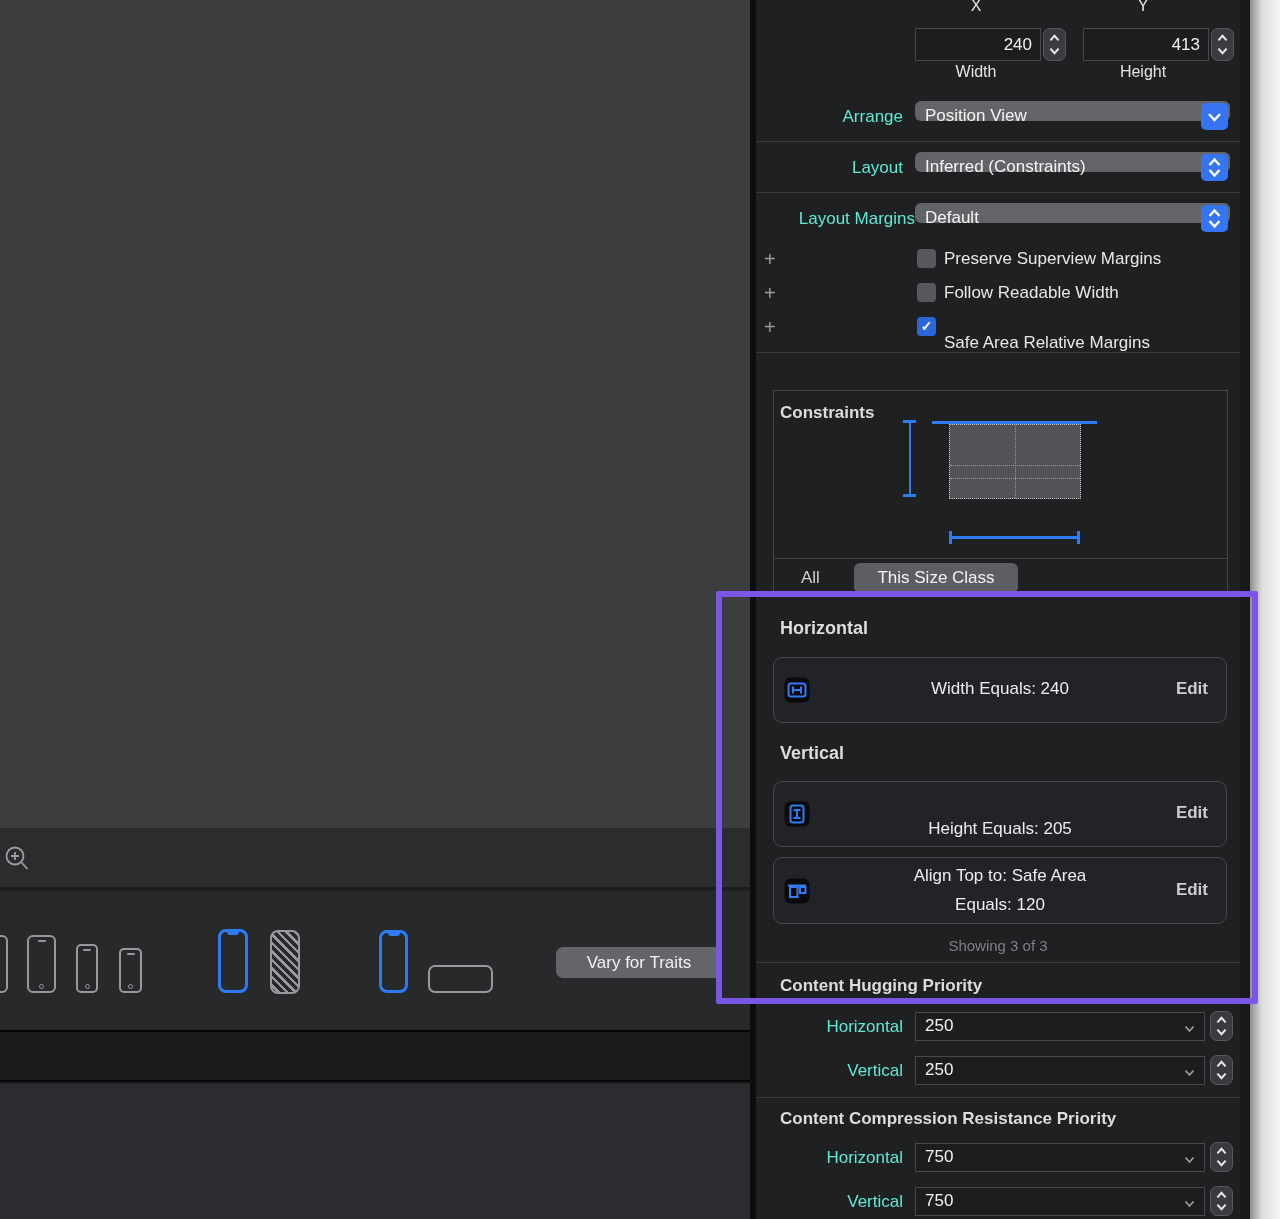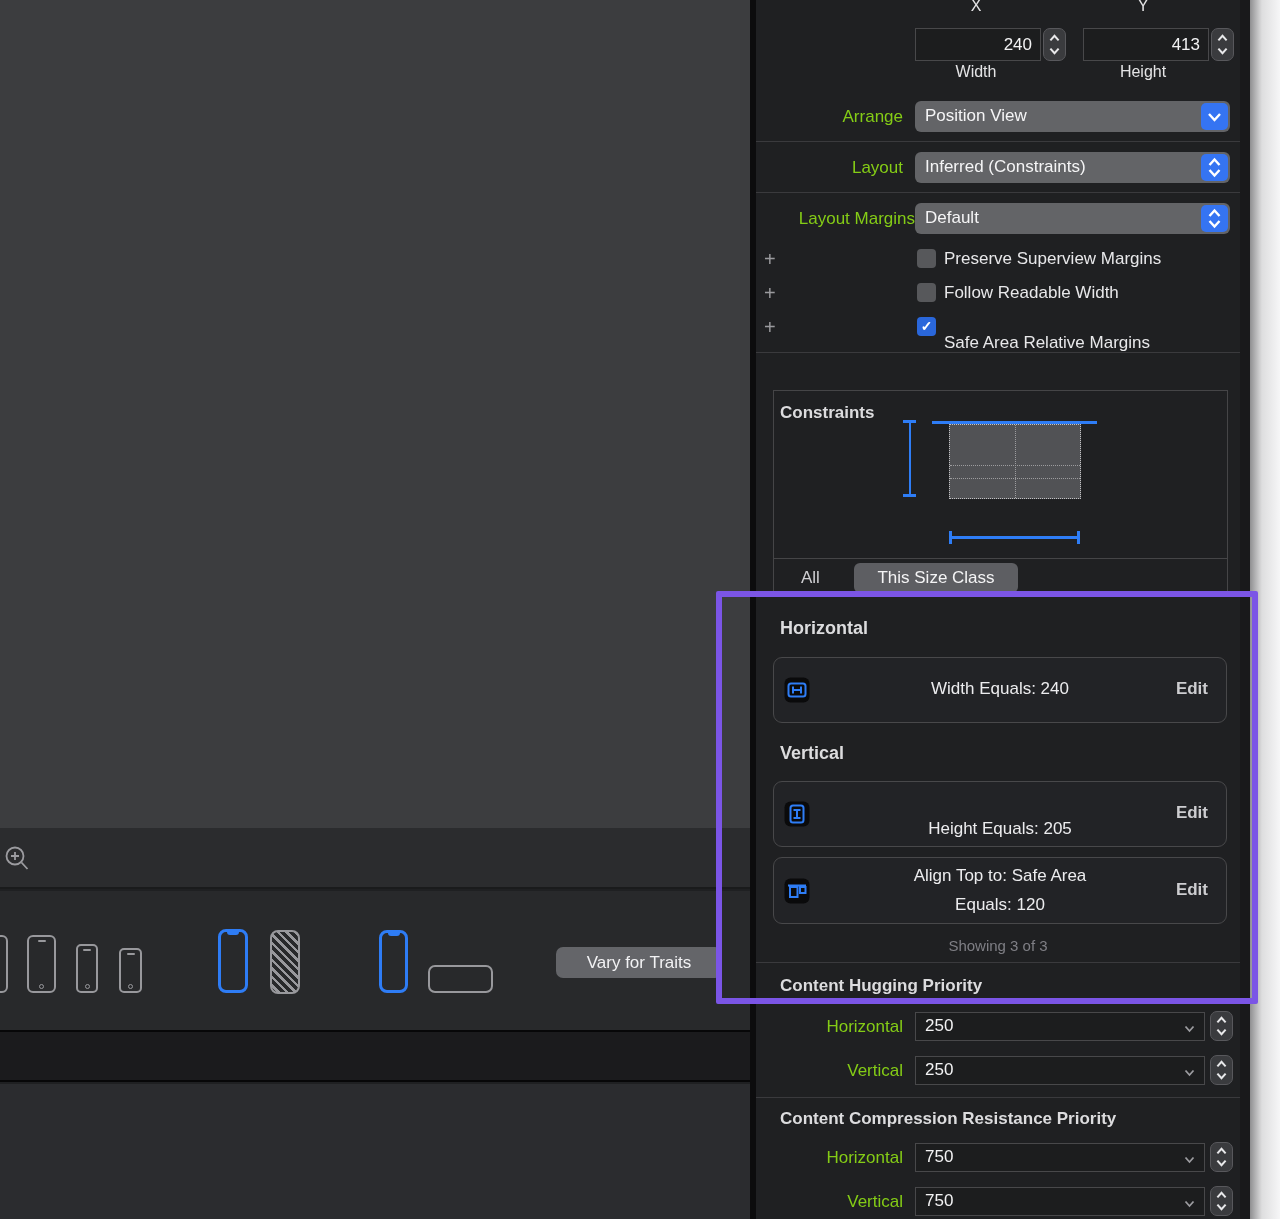--- a/index.html
+++ b/index.html
@@ -24,27 +24,27 @@
   .phone-blue { border:3px solid #2e7cf5; border-radius:8px; }
   .phone-blue .notch { position:absolute; left:50%; top:0; width:12px; height:3px; margin-left:-6px; background:#2e7cf5; border-radius:0 0 3px 3px; }
   .phone-hatch { background:repeating-linear-gradient(45deg, transparent 0 3.5px, #98989c 3.5px 6px); border-radius:8px; border:2.5px solid #98989c; }
 
   #vary-btn { position:absolute; left:556px; top:947px; width:166px; height:31px; background:#646569; border:none; border-radius:7px;
               color:#f2f2f4; font-size:17px; font-family:inherit; }
 
   
   #inspector { position:absolute; left:756px; top:0; width:494px; height:1219px; background:#1f2022; color:#e8e8ea; font-size:17px; }
   .sep { position:absolute; left:0; width:484px; height:1px; background:#3a3a3d; }
-  .lbl-r { position:absolute; left:0; width:147px; text-align:right; color:#84cc16; }
+  .lbl-r { position:absolute; left:0; width:147px; text-align:right; color:#5eead4; }
   .axis-lbl { position:absolute; color:#e4e4e6; font-size:16px; text-align:center; width:60px; }
   .field { position:absolute; height:33px; background:#1c1d1e; border:1px solid #48484a; color:#f2f2f3;
            text-align:right; padding:6px 8px 0 0; font-size:17px; }
   .stepper { position:absolute; width:23px; height:33px; background:#3a3b3e; border:1px solid #58585c; border-radius:7px; }
   .stepper svg { width:100%; height:100%; }
-  .popup { position:absolute; left:159px; width:315px; height:31px; background:#636467; border-radius:6px; color:#f5f5f6;
+  .popup { position:absolute; left:159px; width:315px; height:20px; background:#636467; border-radius:6px; color:#f5f5f6;
            padding:5px 0 0 10px; font-size:17px; }
   .popup .pbtn { position:absolute; right:2px; top:2px; width:27px; height:27px; background:#3574f2; border-radius:5px; }
   .popup .pbtn svg { width:100%; height:100%; }
   .plus { position:absolute; left:8px; width:20px; color:#9a9a9e; font-size:20px; }
   .cbx { position:absolute; left:161px; width:19px; height:19px; border-radius:4px; background:#57585b; }
   .cbx.on { background:#2a67db; color:#fff; font-size:14px; font-weight:bold; text-align:center; line-height:19px; }
   .cbx-lbl { position:absolute; left:188px; color:#e8e8ea; }
   .sec-title { position:absolute; left:24px; font-weight:bold; font-size:17px; color:#dcdcde; }
 
   #picker-box { position:absolute; left:17px; top:390px; width:455px; height:207px; border:1px solid #454547; }

